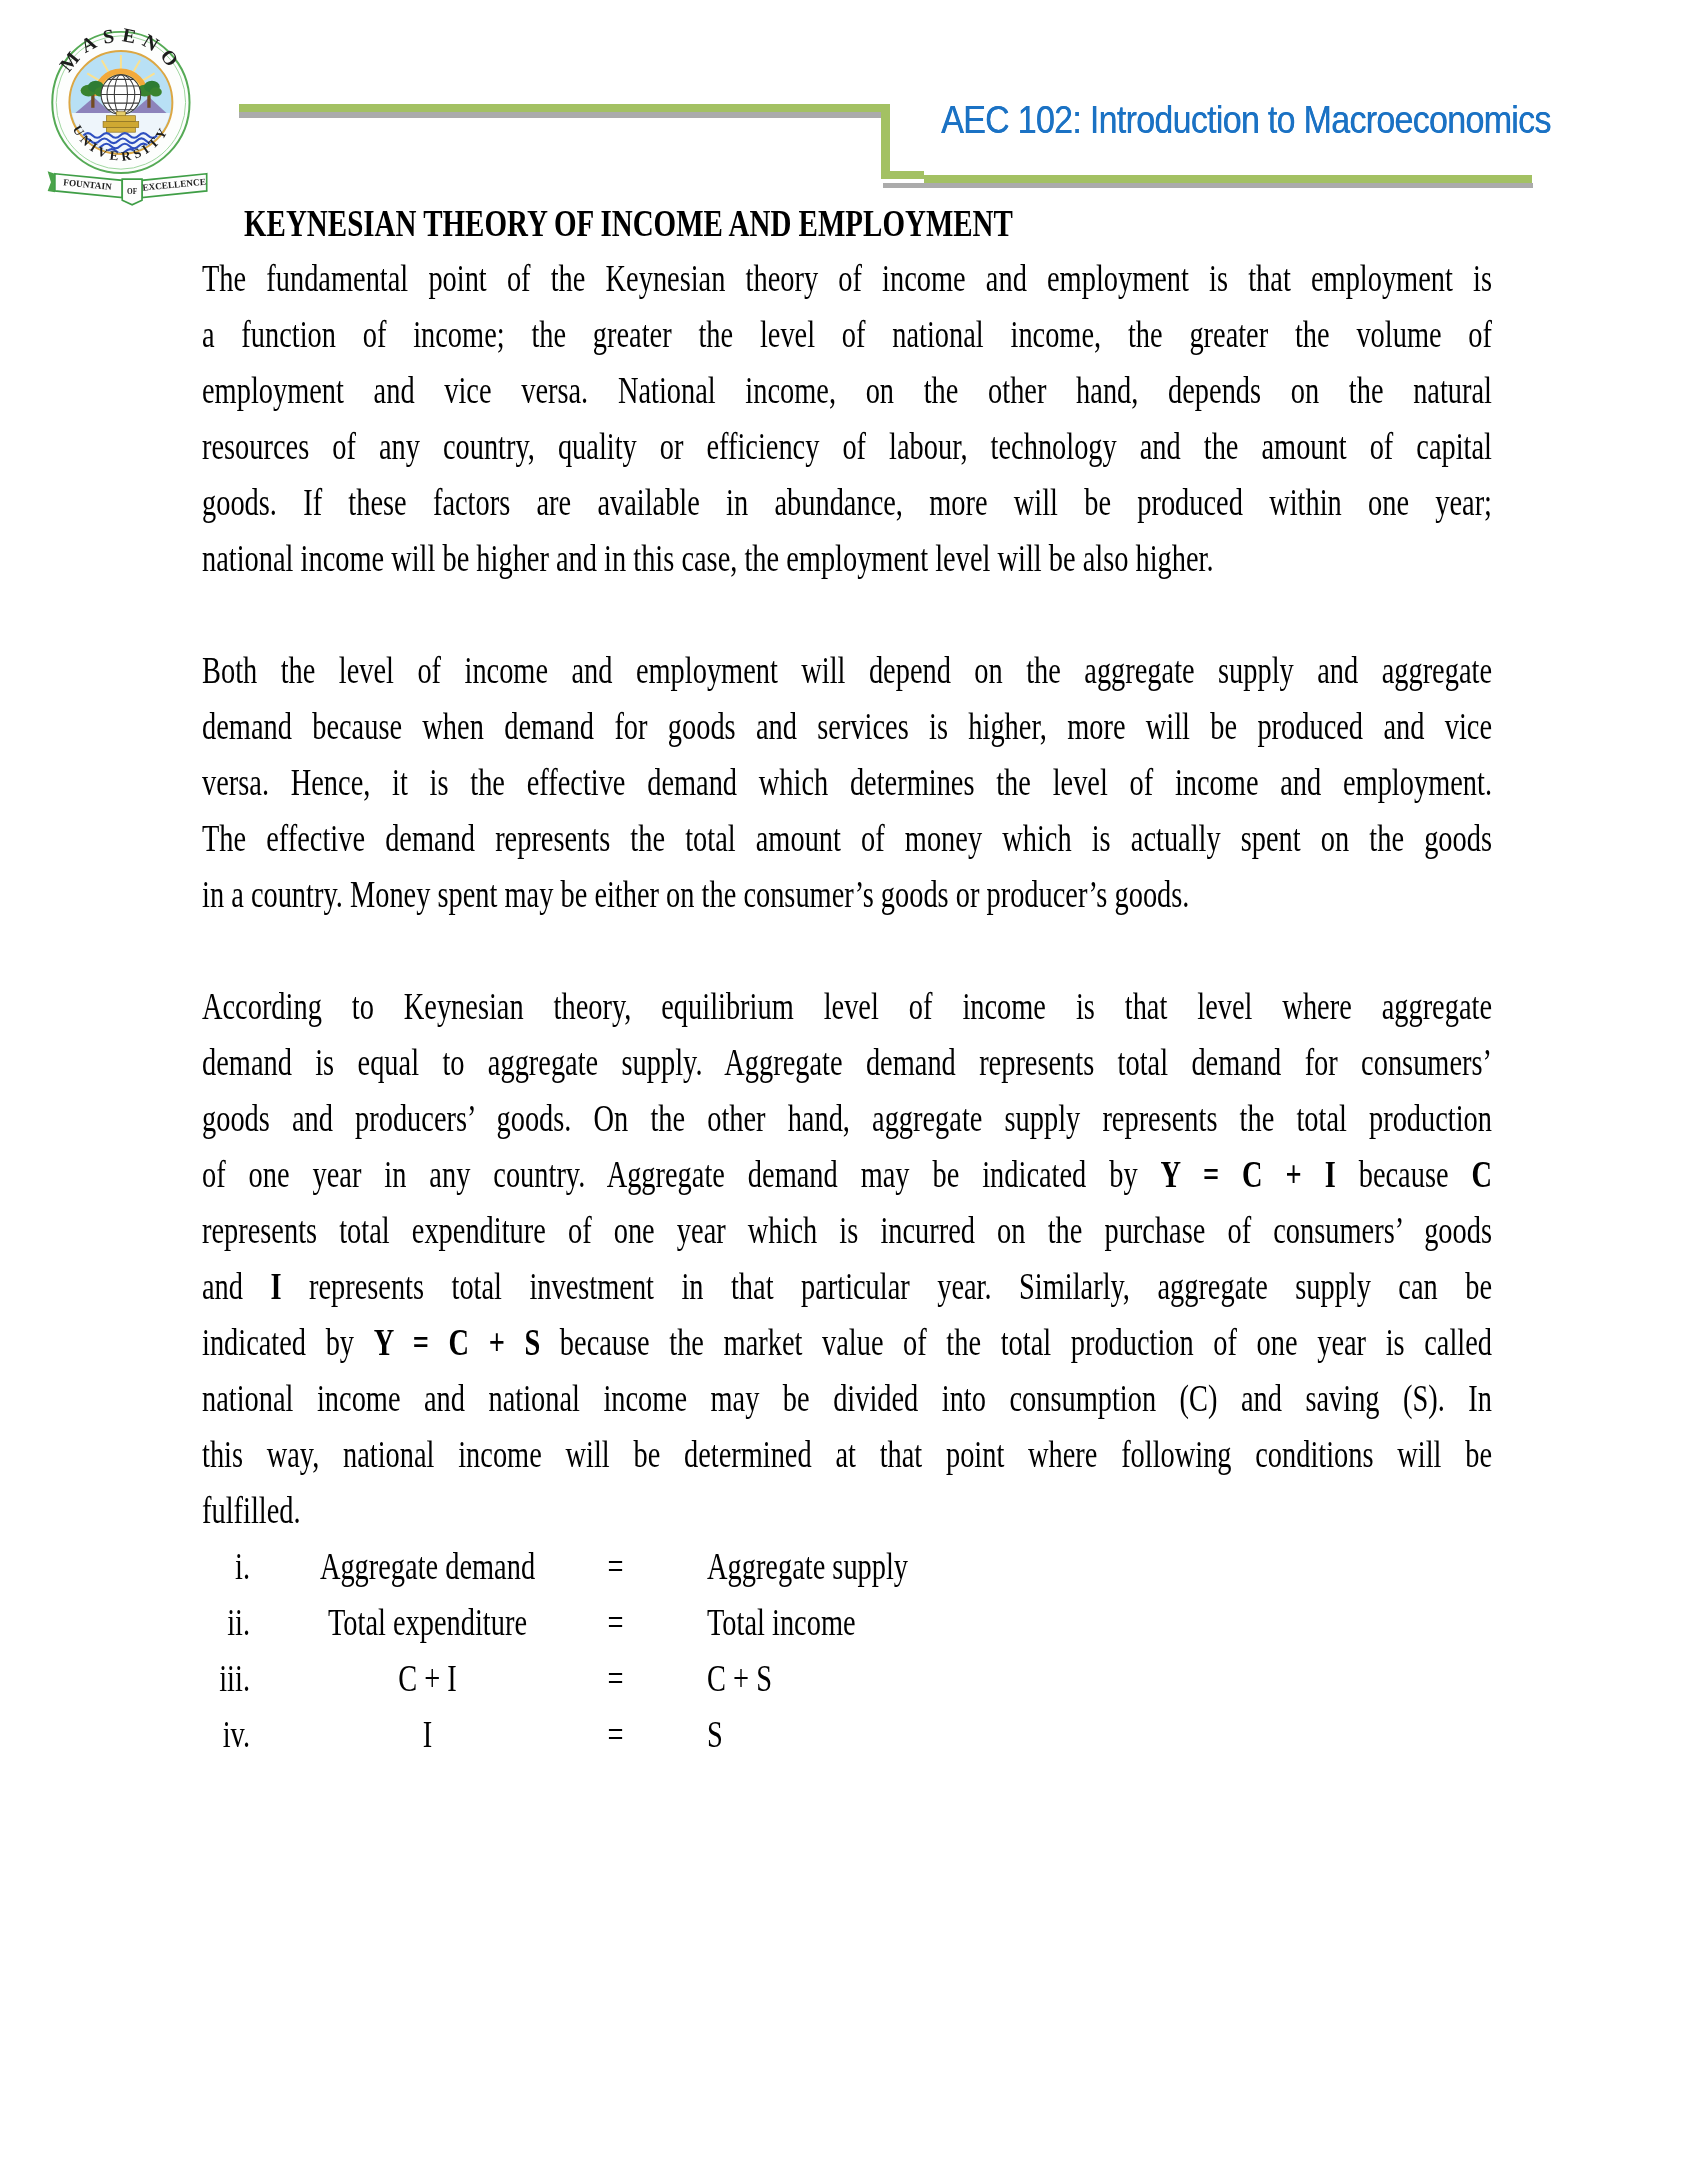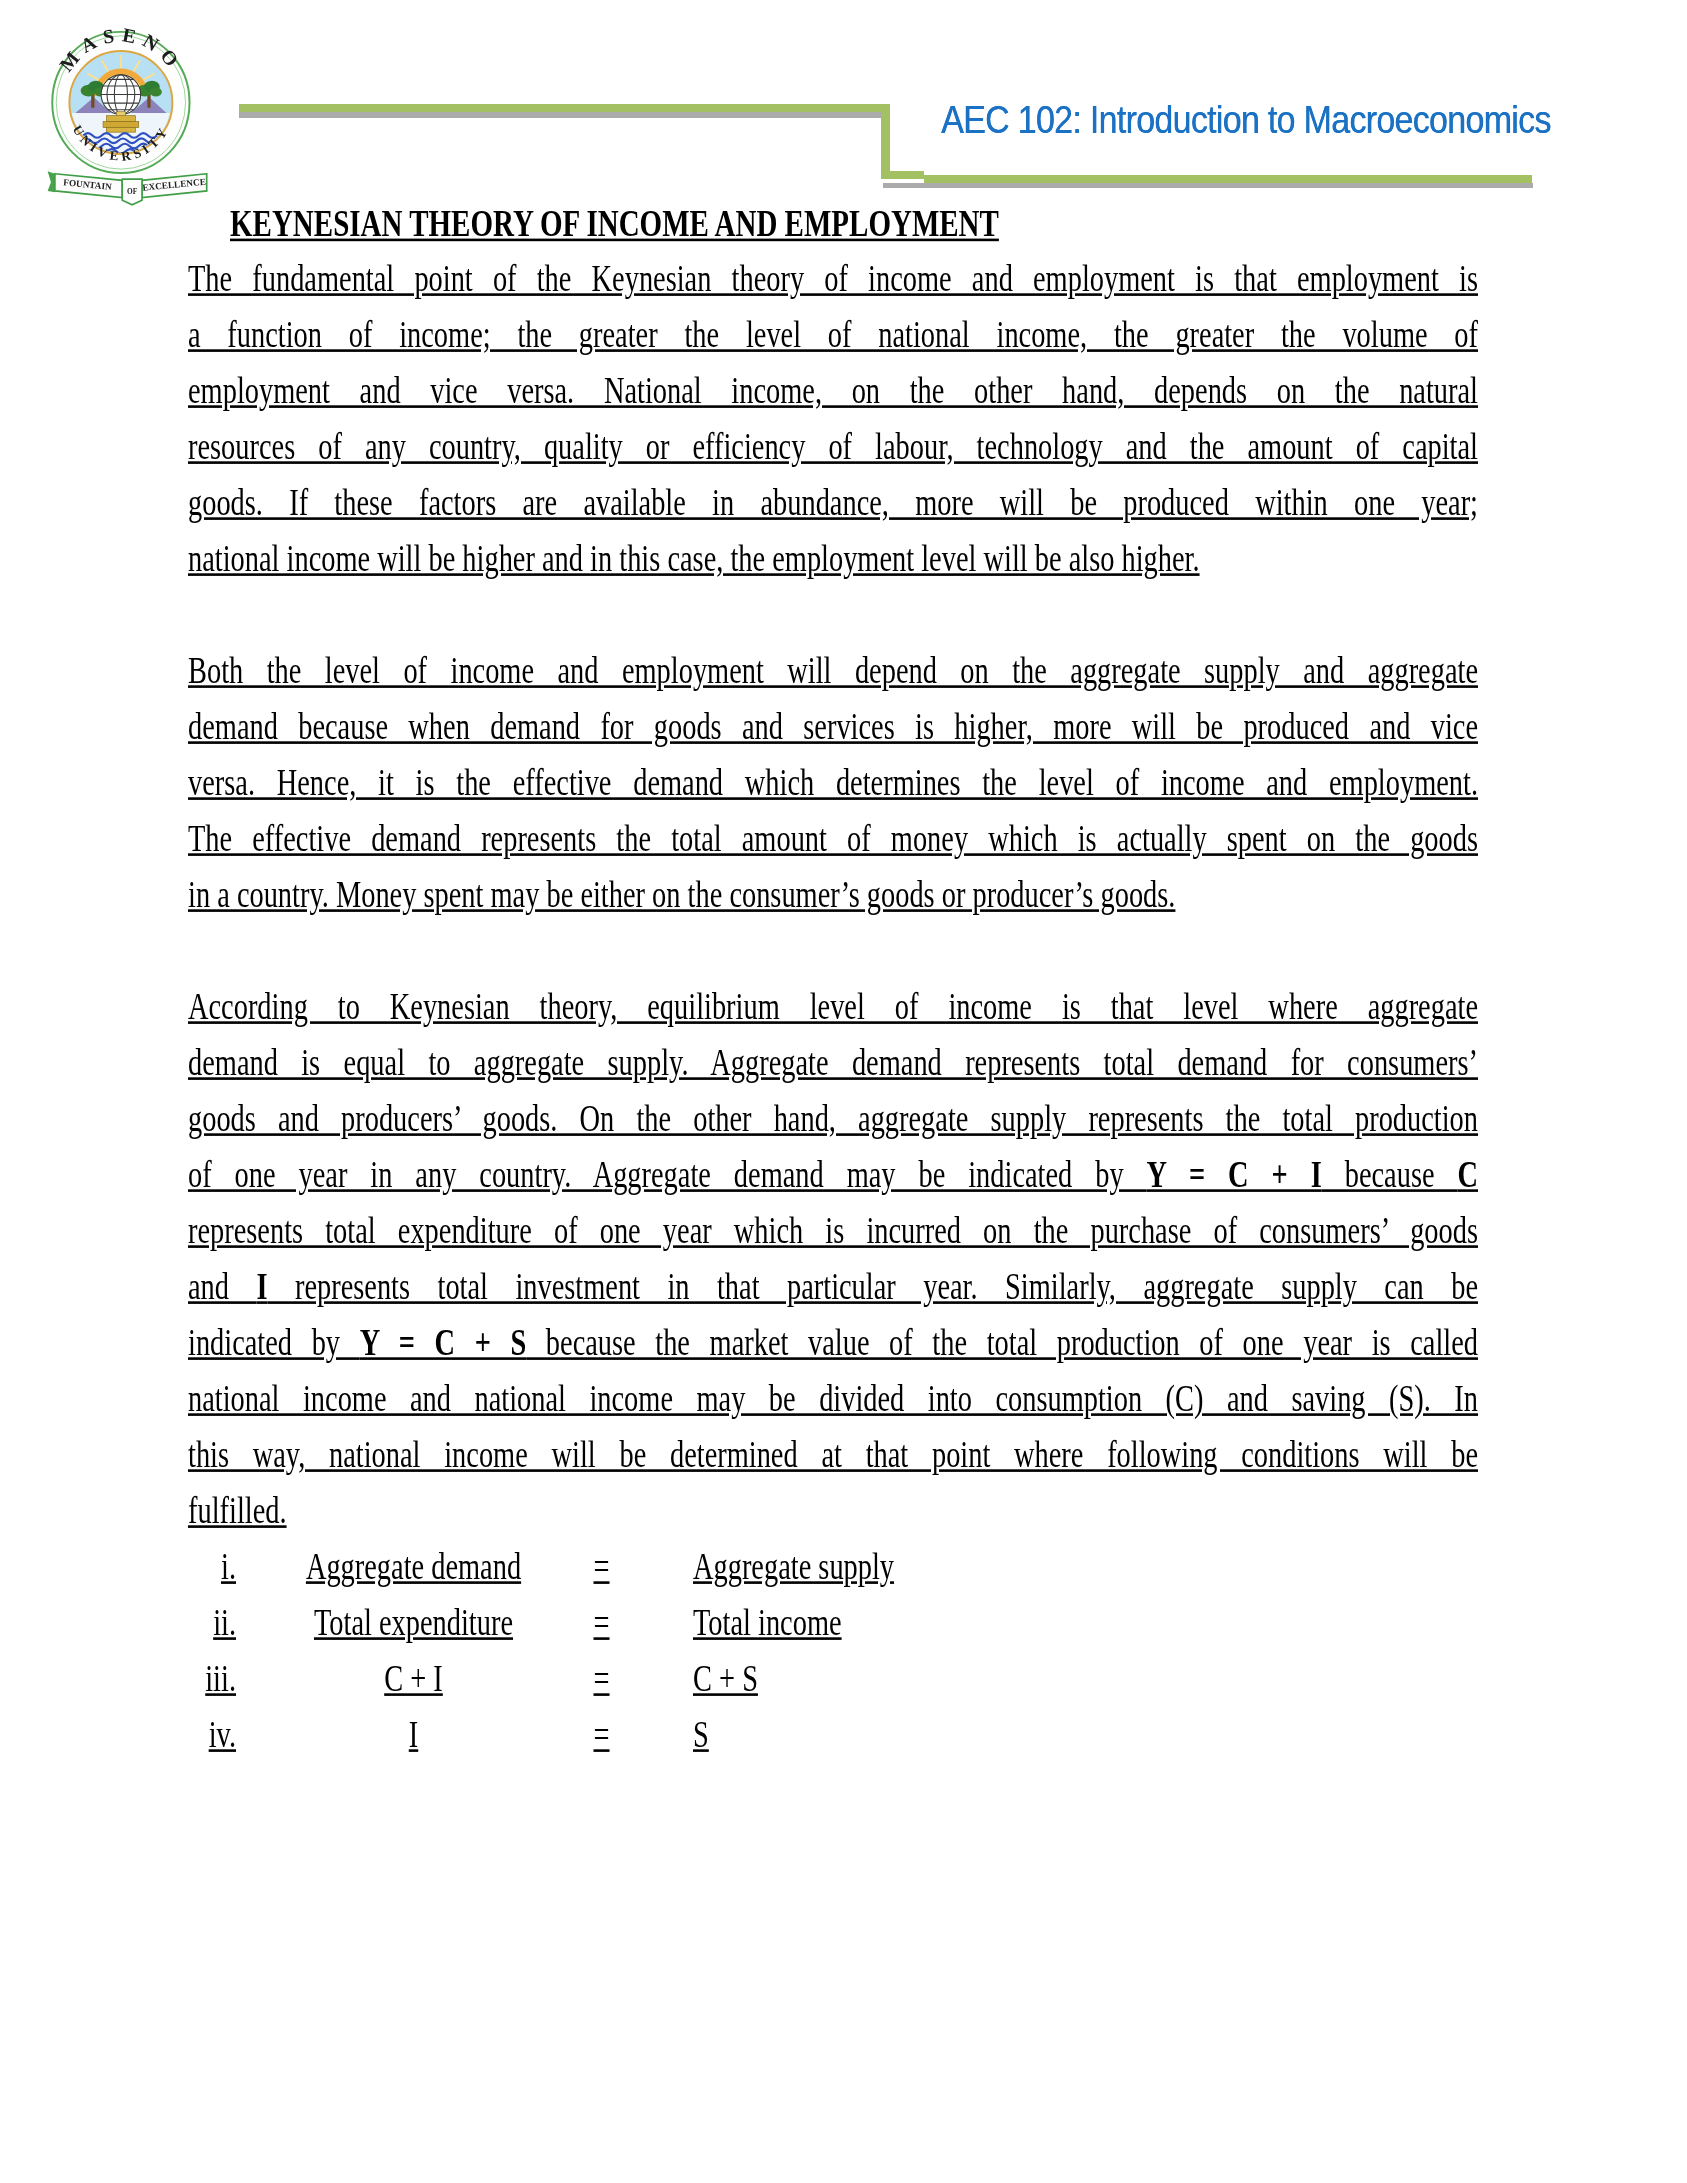--- a/index.html
+++ b/index.html
@@ -16,21 +16,21 @@
   #bar-gray-b {left:883px;top:183px;width:650px;height:5.3px;background:var(--gray);}
 
   .course-title{position:absolute;left:941px;top:97px;
     font-family:"Liberation Sans",sans-serif;font-size:34px;line-height:40px;
     color:var(--title-blue);letter-spacing:-0.7px;white-space:nowrap;
     text-shadow:0.4px 0 0 currentColor;
     transform:scaleY(1.12);transform-origin:0 0;}
 
   .logo-svg{position:absolute;left:45px;top:26.5px;}
 
-  .content{position:absolute;left:188px;top:195px;width:1290px;text-decoration:underline;}
+  .content{position:absolute;left:202px;top:195px;width:1290px;}
 
   .doc-heading{height:56px;line-height:56px;font-weight:bold;font-size:29px;
     padding-left:42px;transform:scaleY(1.3);transform-origin:0 50%;white-space:nowrap;}
 
   .tl{height:56px;line-height:56px;font-size:28.4px;
     text-align:justify;text-align-last:justify;white-space:nowrap;
     transform:scaleY(1.3);transform-origin:0 50%;}
   .tl.pl{text-align:left;text-align-last:auto;}
   .blank{height:56px;}
 

